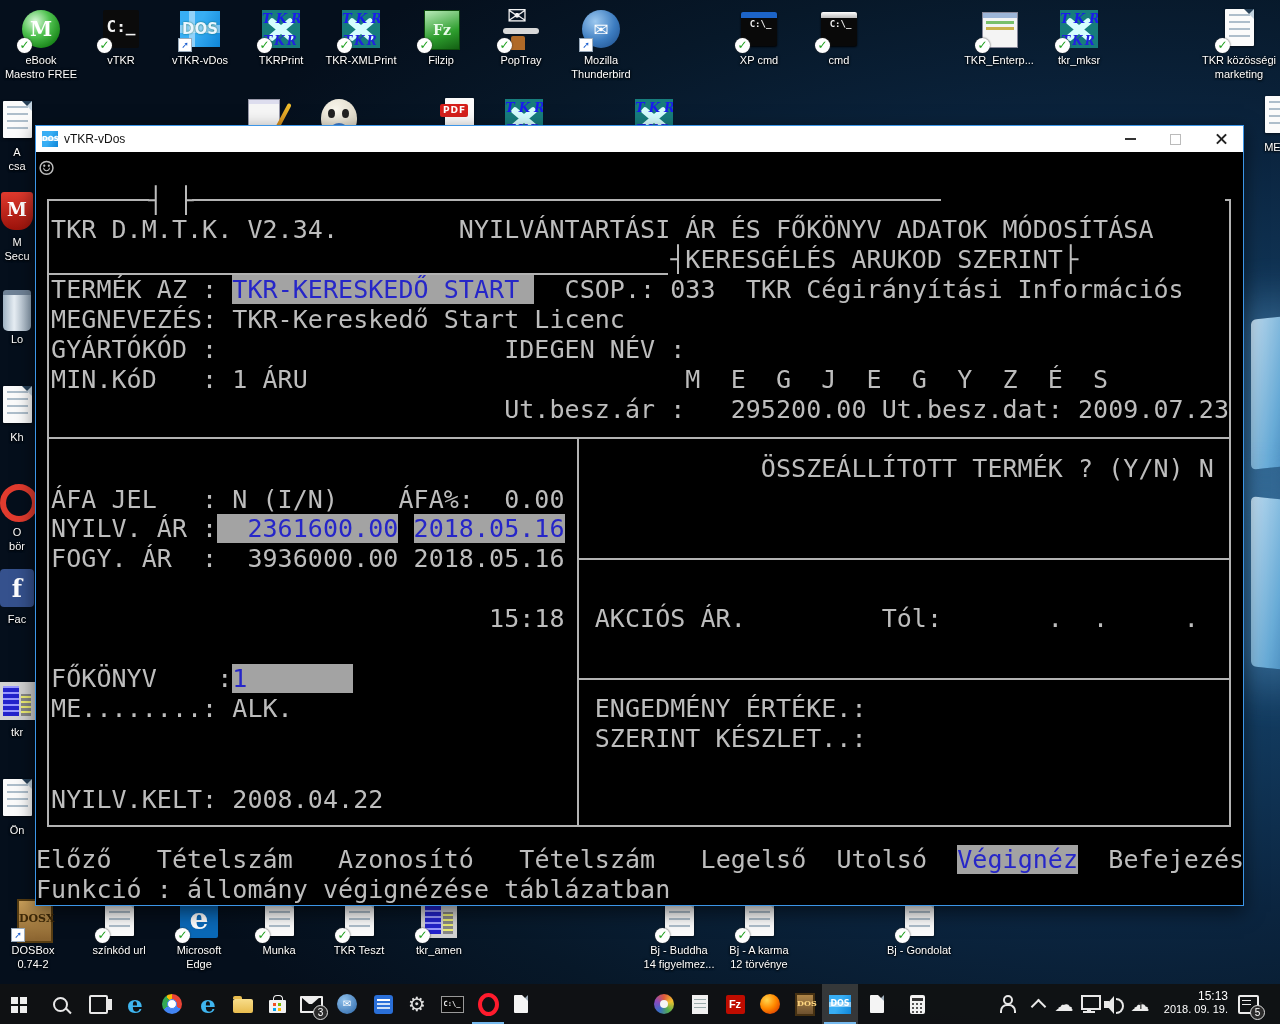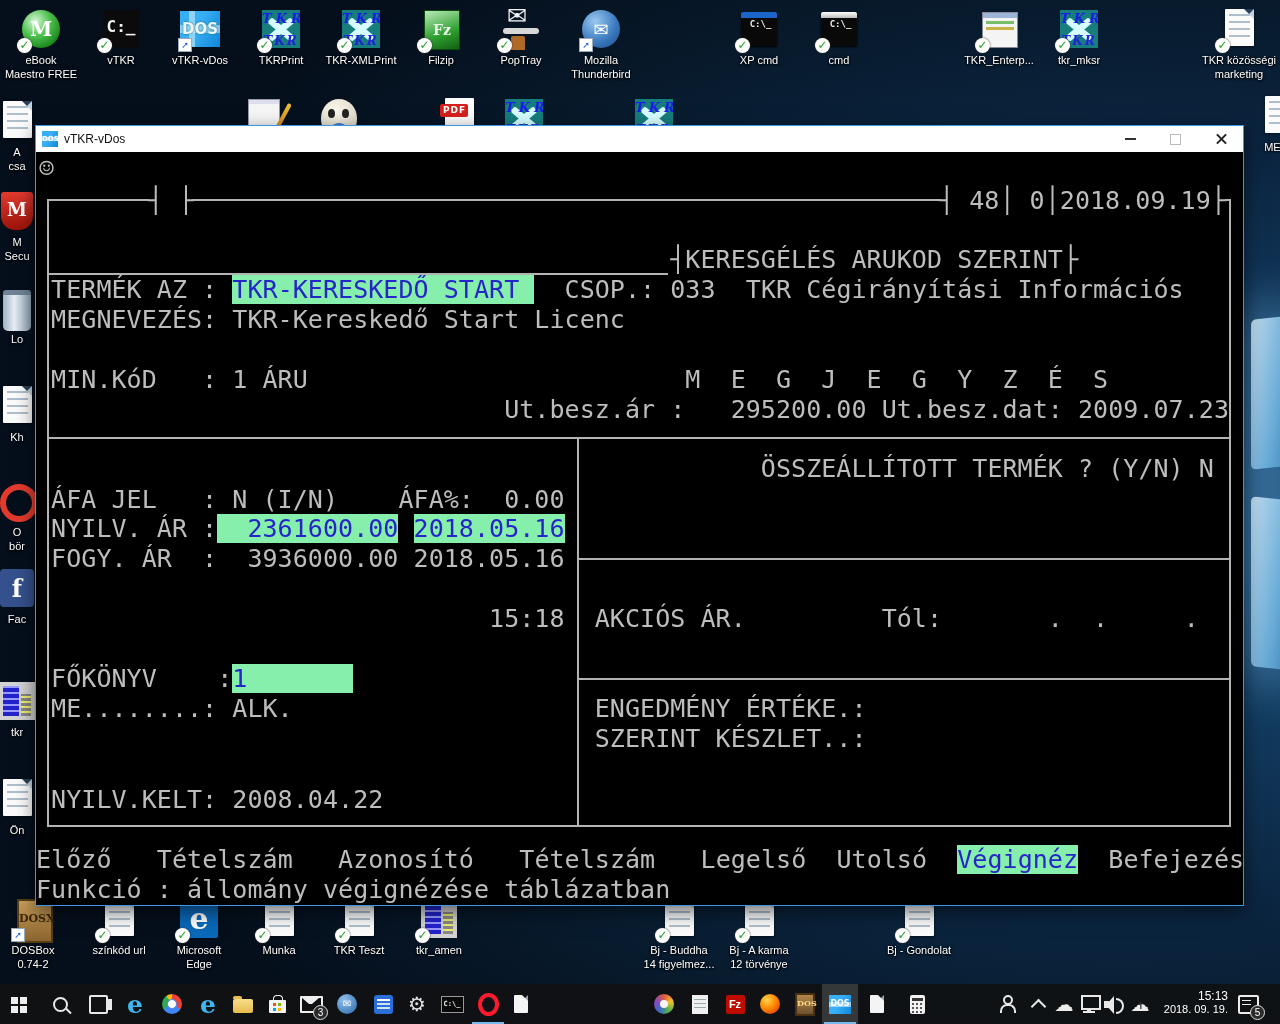--- a/index.html
+++ b/index.html
@@ -84,21 +84,21 @@
   #titlebar .tico s{position:absolute;left:0;right:0;top:38%;height:24%;background:rgba(255,255,255,.5)}
   #titlebar .tico u{position:absolute;left:0;right:0;top:2px;color:#fff;font:bold 7px/12px "DejaVu Sans",sans-serif;text-align:center;text-decoration:none}
   .wbtn{width:45px;height:26px;display:flex;align-items:center;justify-content:center;cursor:pointer}
   #btn-min i{width:11px;height:2px;background:#333}
   #btn-max i{width:9px;height:9px;border:1px solid #bbb}
   #btn-close{position:relative}
   #btn-close i,#btn-close i+i{position:absolute;left:17px;top:12px;width:13px;height:2px;background:#222;transform:rotate(45deg)}
   #btn-close i+i{transform:rotate(-45deg)}
   #screen{position:absolute;left:0;top:26px;width:1207px;height:751px;background:#000;overflow:hidden}
   .dosrow{position:absolute;white-space:pre;font:25px/29px "DejaVu Sans Mono",monospace;color:#bdbdbd;letter-spacing:.05px}
-  .dosrow .hl{background:#86efac;color:#2626c8}
+  .dosrow .hl{background:#a3a3a3;color:#2626c8}
   .bline{position:absolute;background:#b3b3b3}
 
   
   #taskbar{position:absolute;left:0;bottom:0;width:1280px;height:40px;background:rgba(16,18,20,.97);z-index:10}
   .tbico{position:absolute;top:0;width:36px;height:40px;display:flex;align-items:center;justify-content:center;cursor:pointer}
   .tbico.active{background:rgba(255,255,255,.16)}
   .uline{position:absolute;left:2px;bottom:0;width:32px;height:2px;background:#76b9ed}
   .badge{position:absolute;right:1px;bottom:4px;min-width:13px;height:13px;border-radius:50%;background:#2b2b2b;
          border:1px solid #ddd;color:#fff;font:10px/13px "Liberation Sans",sans-serif;text-align:center}
   
@@ -555,24 +555,25 @@
         </div>
       <div class="wbtn" id="btn-close">
           <i></i>
           <i></i>
         </div>
     </div>
   </div>
   <div id="screen">
       <div class="dosrow" style="left: 3px; top: 2px;"><span>☺</span></div>
       <div class="dosrow" style="left: 112px; top: 34px;"><span>┤ ├</span></div>
-      <div class="dosrow" style="left: 903px; top: 34px;"><span>┤ 48│ 0│2018.09.19├</span></div>
+      <div class="dosrow" style="left: 0px; top: 63px;"><span> TKR D.M.T.K. V2.34.        NYILVÁNTARTÁSI ÁR ÉS FŐKÖNYV ADATOK MÓDOSÍTÁSA</span></div>
       <div class="dosrow" style="left: 0px; top: 93px;"><span>                                          ┤KERESGÉLÉS ARUKOD SZERINT├</span></div>
       <div class="dosrow" style="left: 0px; top: 123px;"><span> TERMÉK AZ : </span><span class="hl">TKR-KERESKEDŐ START </span><span>  CSOP.: 033  TKR Cégirányítási Információs</span></div>
       <div class="dosrow" style="left: 0px; top: 153px;"><span> MEGNEVEZÉS: TKR-Kereskedő Start Licenc</span></div>
+      <div class="dosrow" style="left: 0px; top: 183px;"><span> GYÁRTÓKÓD :                   IDEGEN NÉV :</span></div>
       <div class="dosrow" style="left: 0px; top: 213px;"><span> MIN.KóD   : 1 ÁRU                         M  E  G  J  E  G  Y  Z  É  S</span></div>
       <div class="dosrow" style="left: 0px; top: 243px;"><span>                               Ut.besz.ár :   295200.00 Ut.besz.dat: 2009.07.23</span></div>
       <div class="dosrow" style="left: 0px; top: 302px;"><span>                                                ÖSSZEÁLLÍTOTT TERMÉK ? (Y/N) N</span></div>
       <div class="dosrow" style="left: 0px; top: 333px;"><span> ÁFA JEL   : N (I/N)    ÁFA%:  0.00</span></div>
       <div class="dosrow" style="left: 0px; top: 362px;"><span> NYILV. ÁR :</span><span class="hl">  2361600.00</span><span> </span><span class="hl">2018.05.16</span></div>
       <div class="dosrow" style="left: 0px; top: 392px;"><span> FOGY. ÁR  :  3936000.00 2018.05.16</span></div>
       <div class="dosrow" style="left: 0px; top: 452px;"><span>                              15:18  AKCIÓS ÁR.         Tól:       .  .     .</span></div>
       <div class="dosrow" style="left: 0px; top: 512px;"><span> FŐKÖNYV    :</span><span class="hl">1       </span></div>
       <div class="dosrow" style="left: 0px; top: 542px;"><span> ME........: ALK.                    ENGEDMÉNY ÉRTÉKE.:</span></div>
       <div class="dosrow" style="left: 0px; top: 572px;"><span>                                     SZERINT KÉSZLET..:</span></div>

